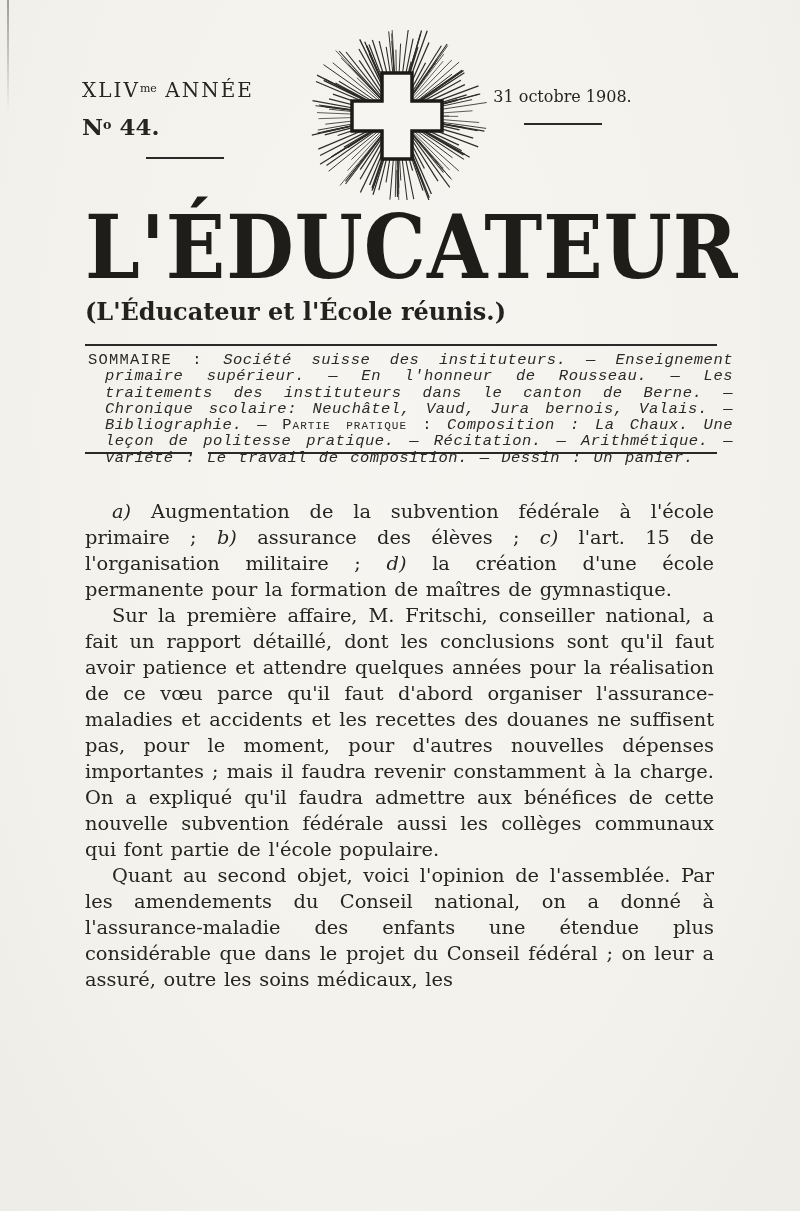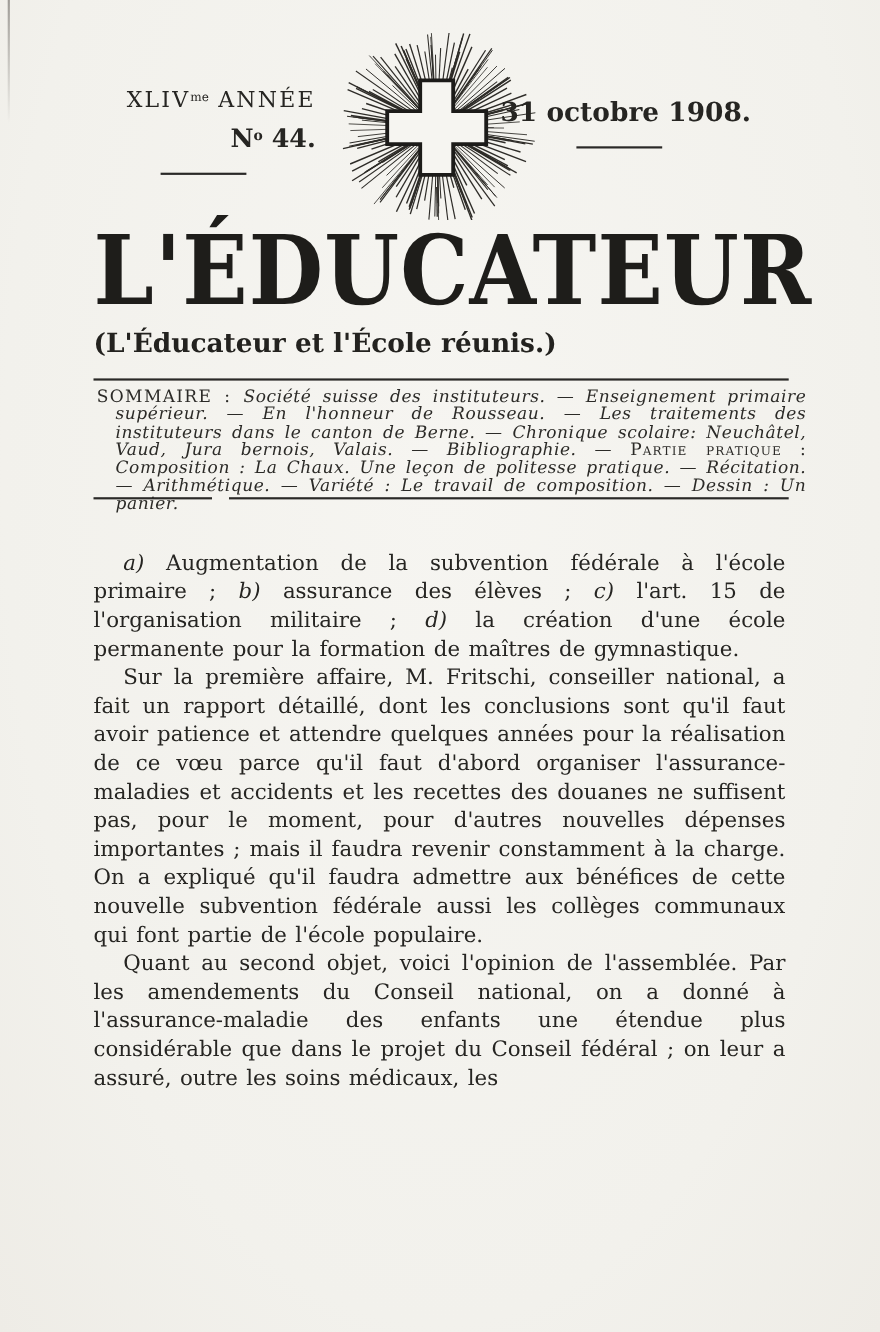--- a/index.html
+++ b/index.html
@@ -12,51 +12,51 @@
     background-image:radial-gradient(ellipse at 50% 35%, #f6f5f1 0%, #f2f1ec 70%, #eeece6 100%);
     color:#262522;
     font-family:"DejaVu Serif","Liberation Serif",serif;
     overflow:hidden;
   }
   .scan-edge{
     position:absolute;left:7px;top:0;width:2px;height:112px;
     background:linear-gradient(180deg, rgba(60,55,50,.45), rgba(60,55,50,0));
   }
   
-  .issue-block{position:absolute;left:82px;top:78px;width:205px;text-align:right;}
+  .issue-block{position:absolute;left:82px;top:78px;width:205px;text-align:left;}
   .annee{font-size:20px;letter-spacing:2px;white-space:nowrap;}
   .annee sup,.numero sup{font-size:.55em;vertical-align:.5em;letter-spacing:0;}
   .numero{font-size:23px;font-weight:bold;margin-top:11px;}
   .rule-small{width:78px;height:2px;background:#2a2927;margin:17px auto 0;}
   .emblem{position:absolute;left:302px;top:30px;width:190px;height:170px;}
   .emblem svg{width:100%;height:100%;display:block;}
   .cross{fill:#f6f5f1;stroke:#1c1b19;stroke-width:3.5;}
   .city-block{position:absolute;left:455px;top:78px;width:215px;text-align:center;}
   .city{font-size:20px;letter-spacing:1.5px;}
-  .date{font-size:24px;font-weight:bold;margin-top:9px;white-space:nowrap;text-align:right;}
+  .date{font-size:16px;font-weight:normal;margin-top:9px;white-space:nowrap;}
   
   .title{
     position:absolute;left:85px;top:204px;width:630px;margin:0;
     text-align:center;font-size:78px;font-weight:bold;letter-spacing:1px;
     line-height:1;transform:scaleY(1.12);transform-origin:top center;
     white-space:nowrap;color:#1e1d1a;
   }
   .subtitle{
     position:absolute;left:85px;top:297px;width:620px;
     font-size:24px;font-weight:bold;color:#23221f;
   }
   .rule{position:absolute;left:85px;width:632px;height:2px;background:#2a2927;}
   .rule1{top:344px;}
   .rule2{top:452px;background:linear-gradient(90deg,#2a2927 0 17%,transparent 17% 19.5%,#2a2927 19.5% 100%);}
   
   .sommaire{
     position:absolute;left:88px;top:352px;width:628px;margin:0;
     font-size:15.5px;line-height:16.3px;text-align:justify;
     padding-left:17px;text-indent:-17px;
-    letter-spacing:.5px;word-spacing:2px;color:#2b2a27;
+    letter-spacing:.5px;word-spacing:2px;color:#2b2a27;font-family:Liberation Mono, monospace;
   }
   .seg-n{font-style:normal;}
   .seg-i{font-style:italic;}
   .seg-sc{font-style:normal;font-variant:small-caps;letter-spacing:1px;}
   .seg-label{font-style:normal;letter-spacing:1.2px;}
   
   .heading{
     position:absolute;left:85px;top:468px;width:630px;margin:0;
     text-align:center;font-size:20px;font-weight:normal;letter-spacing:1px;
     color:#23221f;white-space:nowrap;

